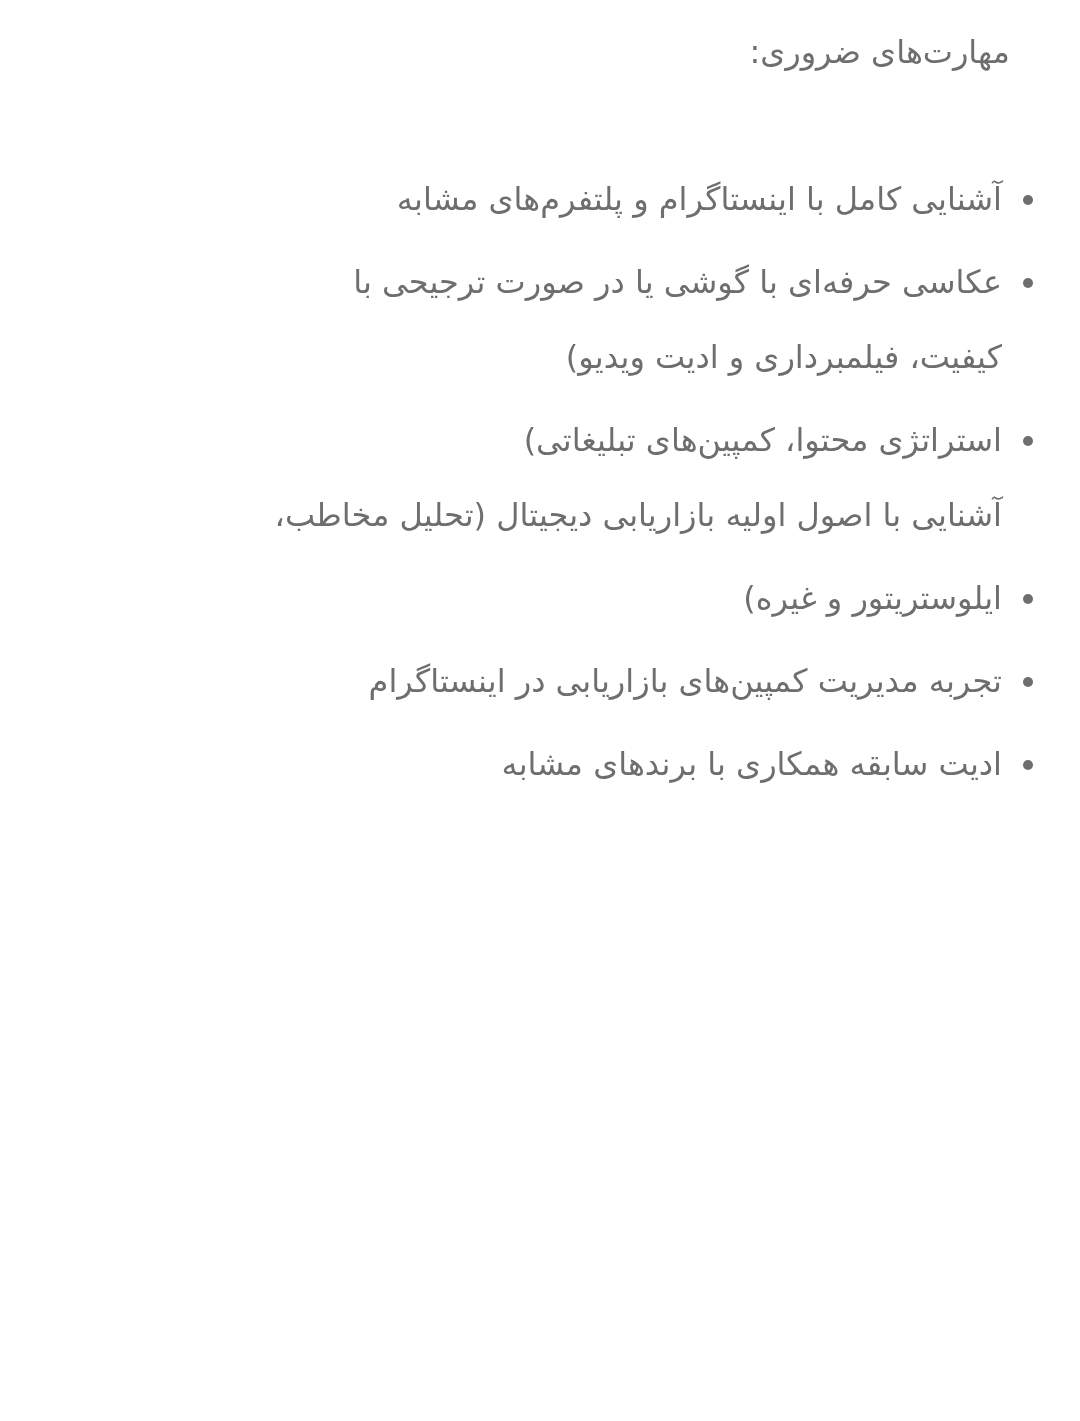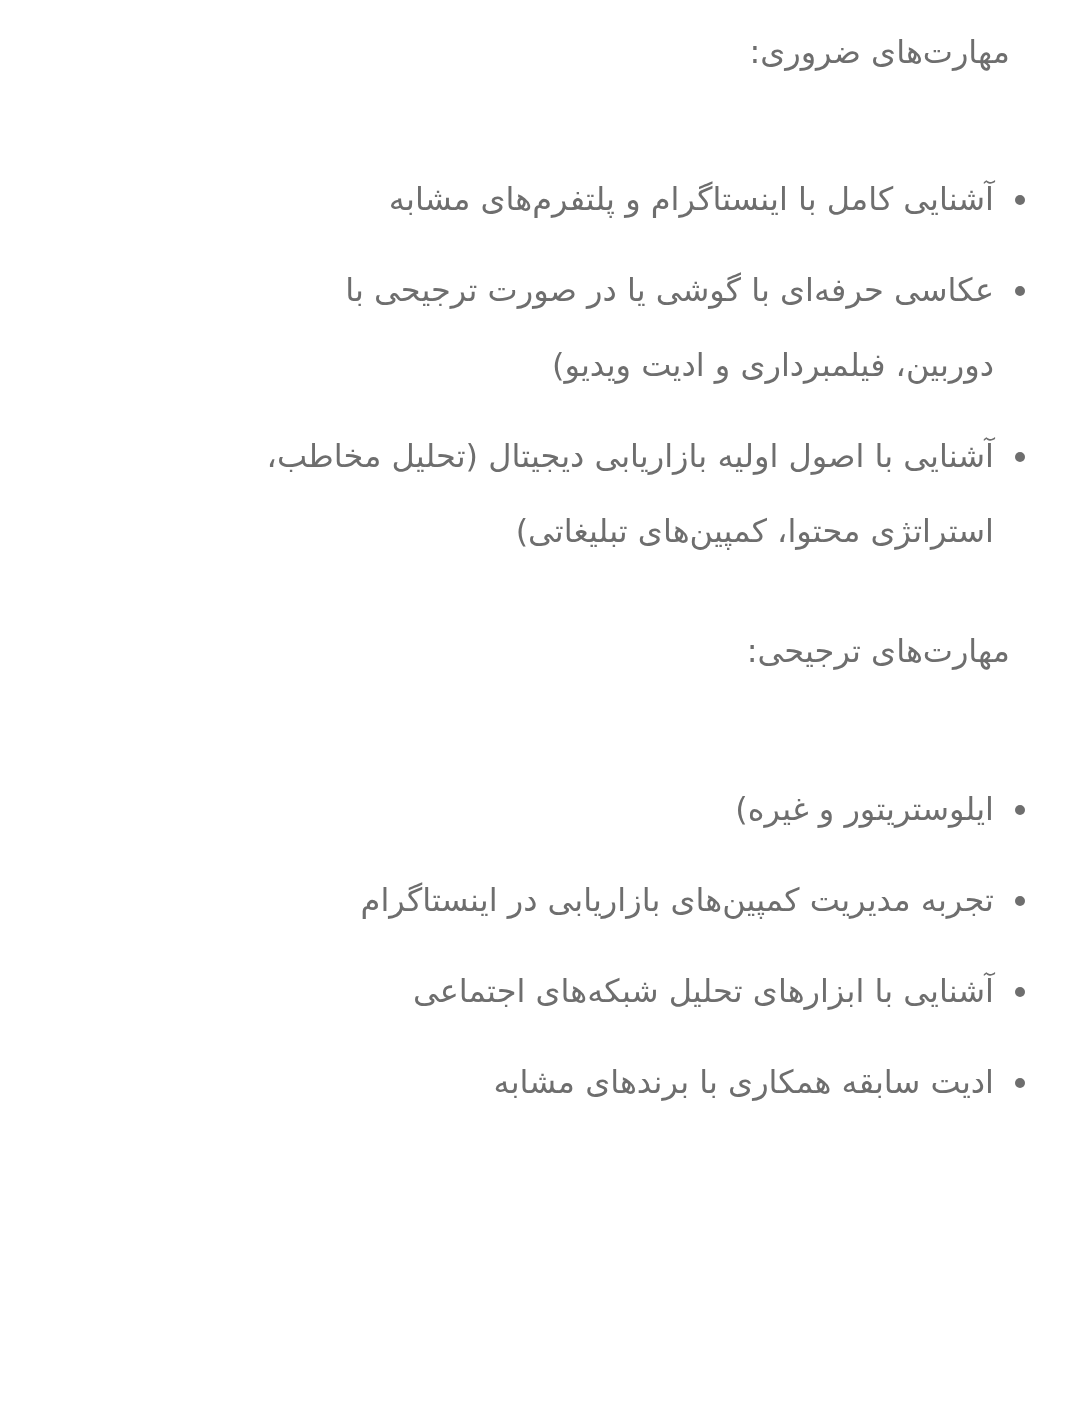--- a/index.html
+++ b/index.html
@@ -31,21 +31,21 @@
   .section-heading.second {
     margin-top: 45px;
     margin-bottom: 83px;
   }
   .skill-list {
     margin: 0;
     padding: 0;
   }
   .skill-item {
     position: relative;
-    margin: 16px;
+    margin: 8px;
     padding: 0;
   }
   .skill-line {
     font-size: 32px;
     line-height: 75px;
     text-align: right;
     white-space: nowrap;
   }
   .bullet {
     position: absolute;
@@ -68,52 +68,47 @@
     <div class="skill-list">
 
       <div class="skill-item">
         <span class="bullet"></span>
         <div class="skill-line">آشنایی کامل با اینستاگرام و پلتفرم‌های مشابه</div>
       </div>
 
       <div class="skill-item">
         <span class="bullet"></span>
         <div class="skill-line">عکاسی حرفه‌ای با گوشی یا در صورت ترجیحی با</div>
-        <div class="skill-line">دوربین، فیلمبرداری و ادیت ویدیو)</div>
+        <div class="skill-line">کیفیت، فیلمبرداری و ادیت ویدیو)</div>
       </div>
 
 
       <div class="skill-item">
         <span class="bullet"></span>
+        <div class="skill-line">استراتژی محتوا، کمپین‌های تبلیغاتی)</div>
         <div class="skill-line">آشنایی با اصول اولیه بازاریابی دیجیتال (تحلیل مخاطب،</div>
-        <div class="skill-line">استراتژی محتوا، کمپین‌های تبلیغاتی)</div>
       </div>
 
     </div>
   </div>
 
   <div class="section">
-    <h2 class="section-heading second">مهارت‌های ترجیحی:</h2>
 
     <div class="skill-list">
 
       <div class="skill-item">
         <span class="bullet"></span>
         <div class="skill-line">ایلوستریتور و غیره)</div>
       </div>
 
       <div class="skill-item">
         <span class="bullet"></span>
         <div class="skill-line">تجربه مدیریت کمپین‌های بازاریابی در اینستاگرام</div>
       </div>
 
-      <div class="skill-item">
-        <span class="bullet"></span>
-        <div class="skill-line">آشنایی با ابزارهای تحلیل شبکه‌های اجتماعی</div>
-      </div>
 
       <div class="skill-item">
         <span class="bullet"></span>
         <div class="skill-line">ادیت سابقه همکاری با برندهای مشابه</div>
       </div>
 
     </div>
   </div>
 
 </div>

